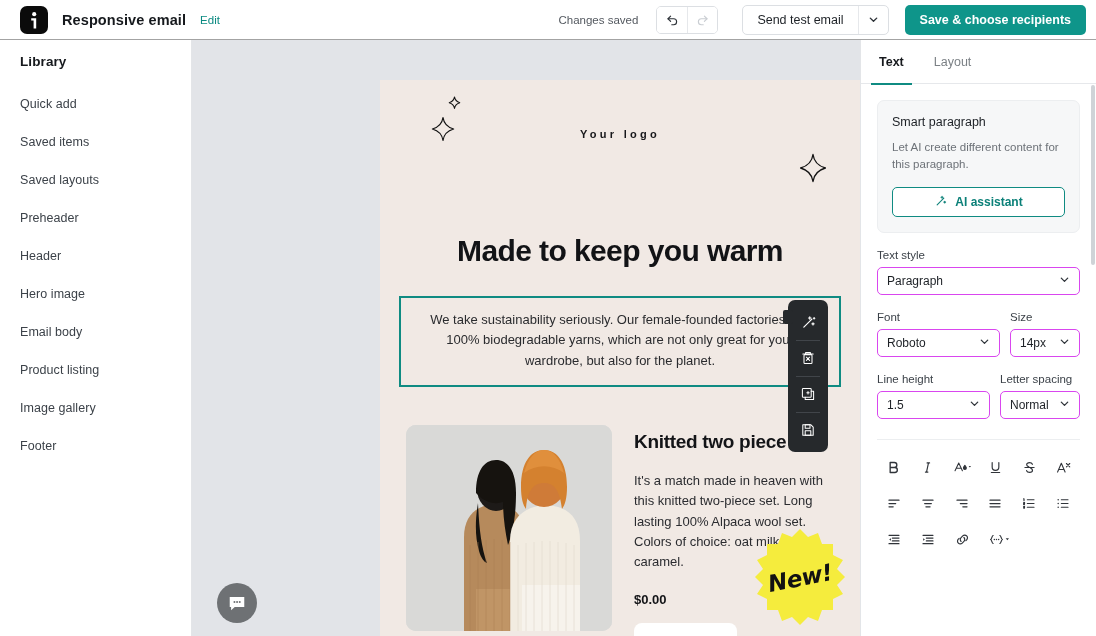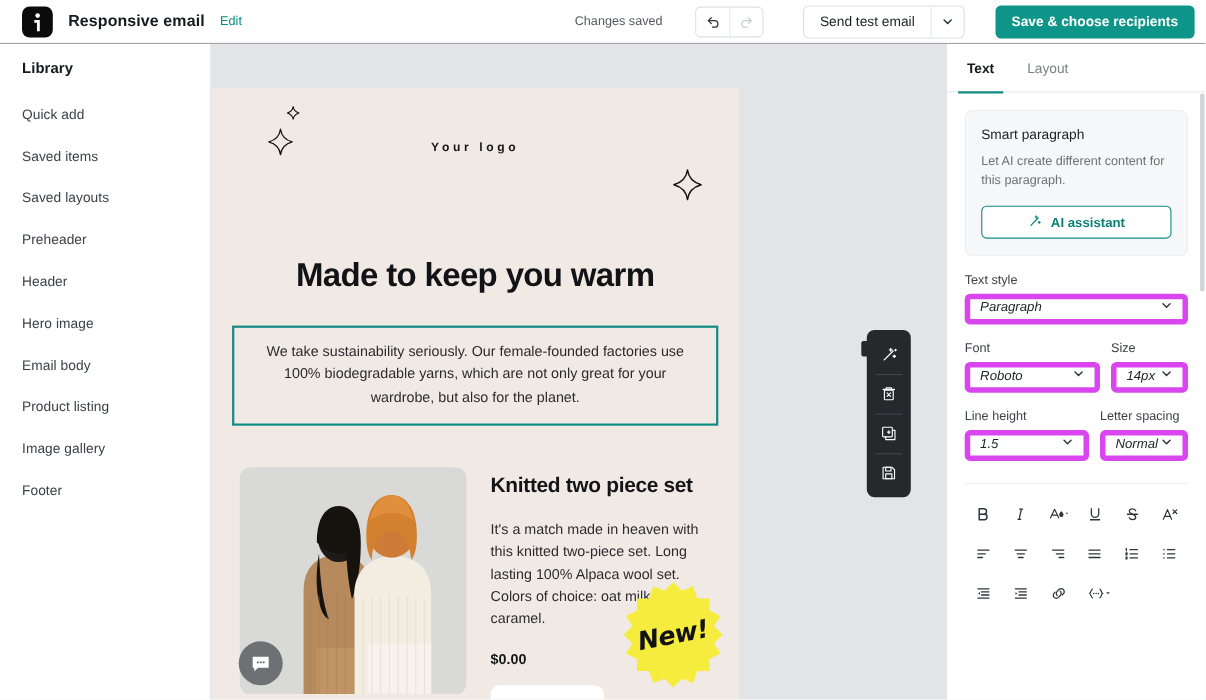--- a/index.html
+++ b/index.html
@@ -27,21 +27,21 @@
   }
   .logo-mark svg { display: block; }
   .doc-title {
     font-size: 14.5px; font-weight: 700; color: #16191d;
     margin-left: 14px; letter-spacing: .1px; white-space: nowrap;
   }
   .edit-link {
     font-size: 11.5px; color: #0b8a81; margin-left: 14px; cursor: pointer;
     font-weight: 400;
   }
-  .topbar-right { margin-left: auto; display: flex; align-items: center; gap: 12px; }
+  .topbar-right { margin-left: auto; display: flex; align-items: center; gap: 0; }
   .changes-saved { font-size: 11.5px; color: #53585f; margin-right: 18px; white-space: nowrap; }
 
   .undo-group { display: flex; border: 1px solid #dcdfe3; border-radius: 5px; overflow: hidden; height: 28px; }
   .undo-btn {
     width: 30px; height: 26px; display: flex; align-items: center; justify-content: center;
     background: #fff; cursor: pointer;
   }
   .undo-btn + .undo-btn { border-left: 1px solid #e6e8eb; }
 
   .sendtest-group {
@@ -78,21 +78,21 @@
     padding: 0 20px; margin-bottom: 16px; letter-spacing: .1px;
   }
   .sb-item {
     padding: 0 20px; height: 38px; display: flex; align-items: center;
     font-size: 12.5px; color: #3c4249; cursor: pointer; letter-spacing: .05px;
   }
 
   
   .canvas {
     flex: 1; background: #e2e4e8; position: relative; overflow: hidden;
-    display: flex; justify-content: flex-start;
+    display: flex; justify-content: flex-end;
   }
   .email {
     width: 480px; margin-top: 40px; background: #f1e9e4;
     position: relative; min-height: 600px;
   }
   .email-head { height: 150px; position: relative; }
   .your-logo {
     position: absolute; left: 0; right: 0; top: 48px; text-align: center;
     font-size: 11px; font-weight: 700; letter-spacing: 3.3px; color: #17171a;
   }
@@ -207,23 +207,23 @@
     margin-top: 14px; width: 100%; height: 30px; border: 1px solid #0f8b82;
     border-radius: 5px; background: #fff; color: #0b8078;
     font-size: 12px; font-weight: 700; display: flex; align-items: center;
     justify-content: center; gap: 7px; cursor: pointer;
     font-family: "Liberation Sans", sans-serif;
   }
 
   .field-label { font-size: 11.5px; color: #3c4249; margin-bottom: 6px; }
   .field { margin-top: 16px; }
   .select {
-    height: 28px; border: 5px solid #d946ef; border-radius: 5px; background: #fff;
-    display: flex; align-items: flex-start; padding: 0 9px;
-    font-size: 12px; color: #1d2126; cursor: pointer; font-style: italic;
+    height: 28px; border: 1px solid #d946ef; border-radius: 5px; background: #fff;
+    display: flex; align-items: center; padding: 0 9px;
+    font-size: 12px; color: #1d2126; cursor: pointer;
   }
   .select .sv { flex: 1; white-space: nowrap; overflow: hidden; }
   .row2 { display: flex; gap: 10px; margin-top: 16px; }
   .row2 > div { min-width: 0; }
   .col-a { flex: 1 1 auto; }
   .col-b { flex: 0 0 auto; }
 
   
   .fmt-wrap { margin-top: 20px; border-top: 1px solid #eceef0; padding-top: 14px; }
   .fmt-row { display: flex; align-items: center; gap: 0; margin-bottom: 10px; }

